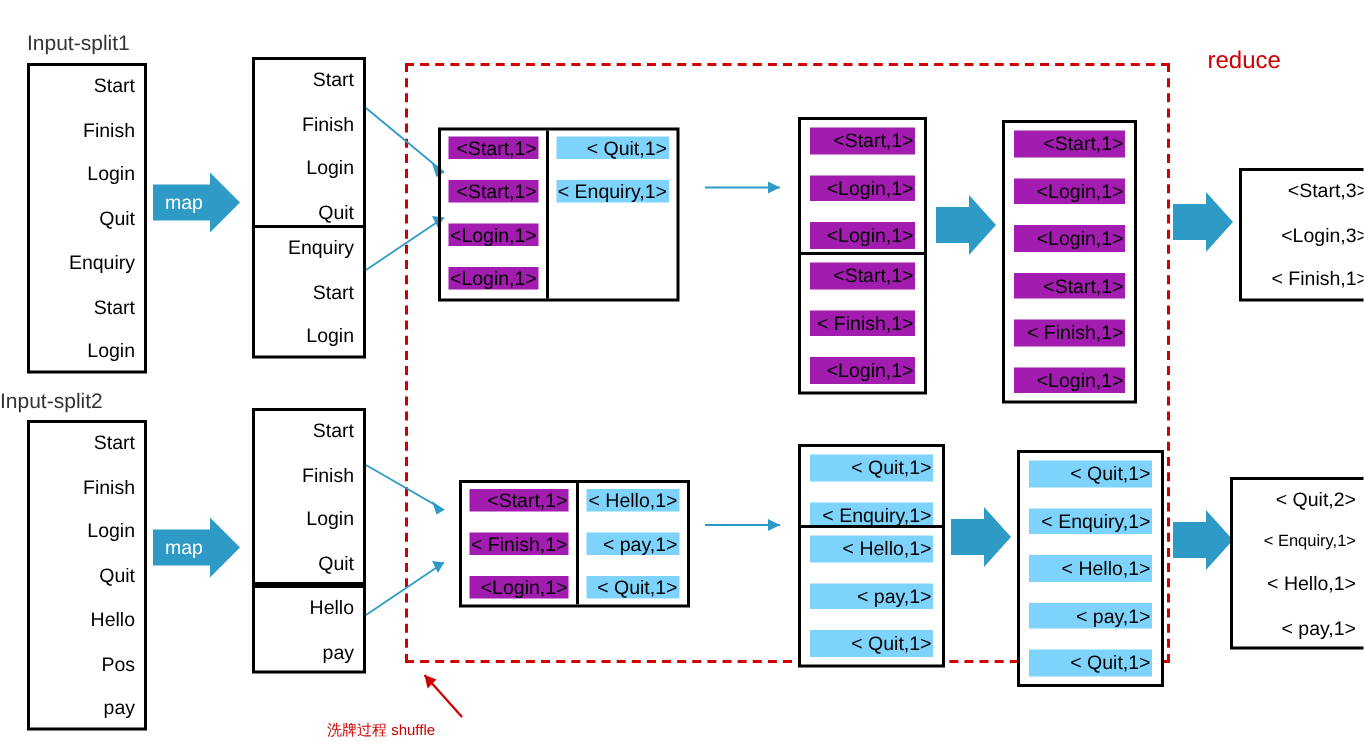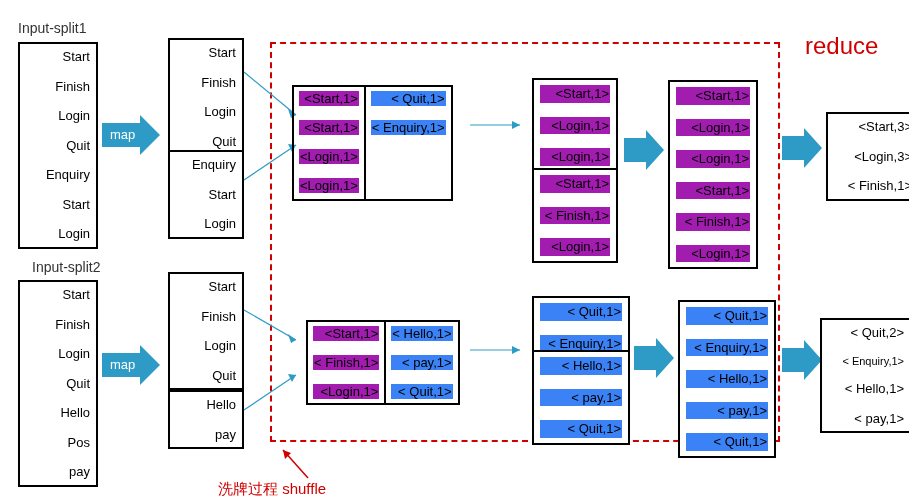--- a/index.html
+++ b/index.html
@@ -20,47 +20,47 @@
     padding: 4px 6px;
     line-height: 1.35;
   }
   .label {
     font-size: 14px;
     color: #333;
     text-align: center;
   }
   .reduce-label {
     color: #d00000;
-    font-size: 24px;
+    font-size: 16px;
   }
   .shuffle-box {
     border: 2px dashed #d00000;
   }
   .shuffle-caption {
     color: #d00000;
-    font-size: 15px;
+    font-size: 10px;
   }
   .hl-y { background:#a21caf; display:inline-block; padding:0 1px; margin:1px 0;}
-  .hl-g { background:#3b82f6; color:#000; display:inline-block; padding:0 1px; margin:1px 0;}
+  .hl-g { background:#7dd3fc; color:#000; display:inline-block; padding:0 1px; margin:1px 0;}
   .arrow-svg { position:absolute; overflow:visible; }
   .map-arrow { fill:#2e9bc6; }
   .map-text { fill:#fff; font-size:13px; }
   .thin-arrow { stroke:#2e9bc6; stroke-width:1.2; fill:none; }
   .thin-tip { fill:#2e9bc6; }
   .pair-table { border:2px solid #000; display:flex; }
   .pair-col { padding:3px 5px; }
   .pair-col + .pair-col { border-left:2px solid #000; }
   .stack { display:flex; flex-direction:column; gap:12px;text-align:right; }
   .line { white-space:nowrap; }
 </style>
 </head>
 <body>
 
 <div class="abs label" style="left:18px; top:20px;">Input-split1</div>
-<div class="abs label" style="left:32px; top:259px;">Input-split2</div>
+<div class="abs label" style="left:0; top:259px;">Input-split2</div>
 <div class="abs reduce-label" style="left:805px; top:32px;">reduce</div>
 
 <div class="abs box" style="left:18px; top:42px; width:80px;">
   <div class="stack">
     <span class="line">Start</span>
     <span class="line">Finish</span>
     <span class="line">Login</span>
     <span class="line">Quit</span>
     <span class="line">Enquiry</span>
     <span class="line">Start</span>

